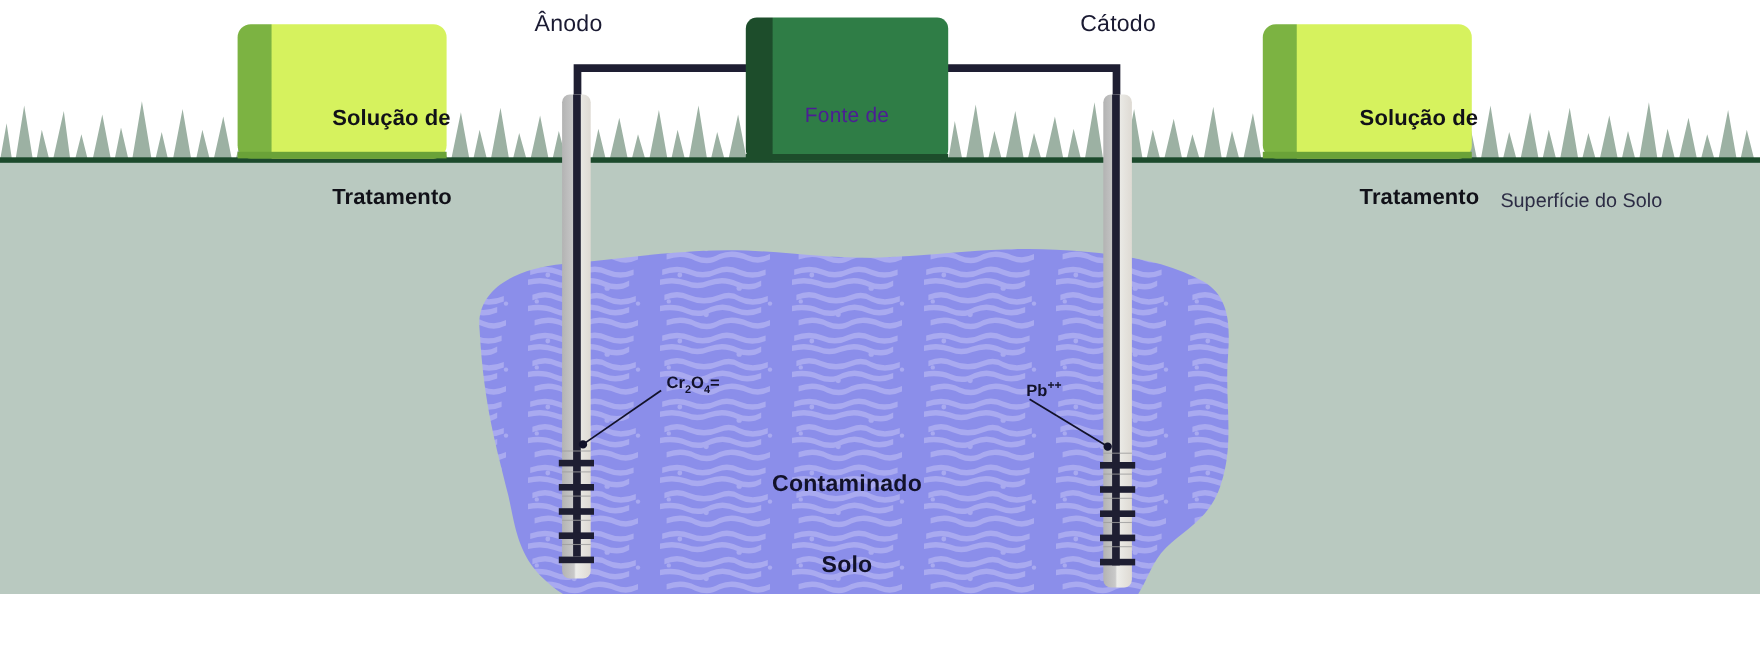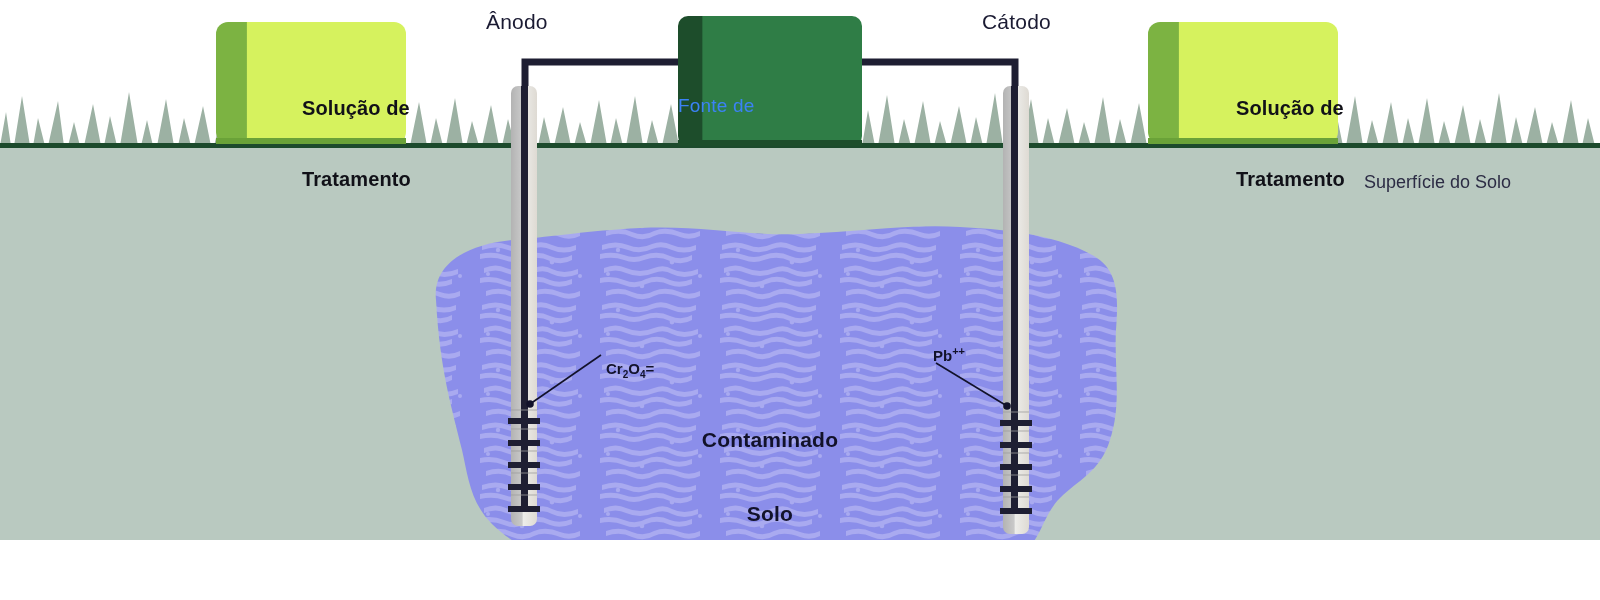--- a/index.html
+++ b/index.html
@@ -16,21 +16,21 @@
     color:#1a1a32;
     white-space:pre;
     line-height:1.18;
   }
   .lbl-electrode{font-size:21px;letter-spacing:.2px;}
   .lbl-surface{font-size:18px;color:#2c2c44;}
   .lbl-tank{
     font-size:20px;color:#111118;font-weight:700;letter-spacing:.1px;margin-left:42px;
   }
   .lbl-psu{
-    font-size:19px;color:#3b82f6;letter-spacing:.2px;
+    font-size:19px;color:#4c1d95;text-align:center;letter-spacing:.2px;
   }
   .lbl-soil{
     font-size:21px;color:#12122a;font-weight:800;text-align:center;letter-spacing:.2px;
   }
   .lbl-ion{font-size:15px;color:#12122a;font-weight:700;}
   .lbl-ion sub{font-size:10px;font-weight:700;}
   .lbl-ion sup{font-size:11px;font-weight:700;}
 </style>
 </head>
 <body>
@@ -233,17 +233,17 @@
   <div class="lbl lbl-tank" style="left:1194px;top:50px;">
     <div>Solução de</div>
     <div>Tratamento</div>
   </div>
 
   <div class="lbl lbl-soil" style="left:668px;top:378px;width:204px;">
     <div>Contaminado</div>
     <div>Solo</div>
   </div>
 
-  <div class="lbl lbl-ion" style="left:606px;top:360px;"><span>Cr</span><sub>2</sub><span>O</span><sub>4</sub><span>=</span></div>
+  <div class="lbl lbl-ion" style="left:606px;top:340px;"><span>Cr</span><sub>2</sub><span>O</span><sub>4</sub><span>=</span></div>
 
   <div class="lbl lbl-ion" style="left:916px;top:345px;margin-left:17px;"><span>Pb</span><sup>++</sup></div>
 
 </div>
 
 </body></html>

